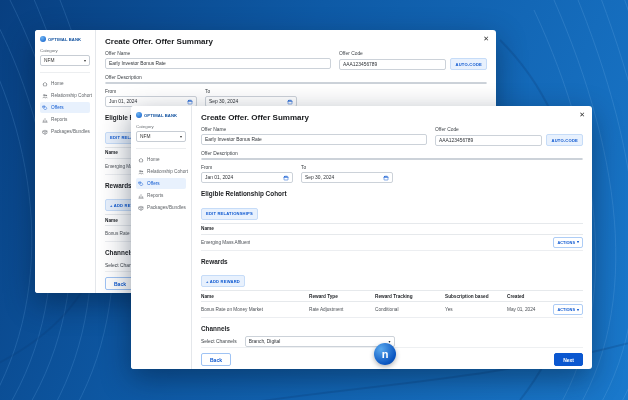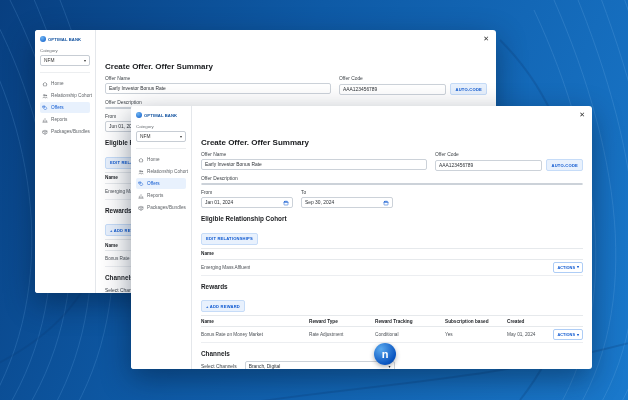--- a/index.html
+++ b/index.html
@@ -24,21 +24,21 @@
   .nav{margin-top:6px;border-top:1px solid #eceef0;padding-top:5px;display:flex;flex-direction:column;gap:1px;}
   .nav-item{display:flex;align-items:center;gap:3px;padding:2.5px 2px;font-size:4.7px;color:#5f6368;
             border-radius:2px;cursor:pointer;white-space:nowrap;}
   .nav-item.active{color:#0b57d0;background:#e8f1fd;}
   .nav-icon{width:6px;height:6px;flex:0 0 6px;stroke:currentColor;fill:none;stroke-width:1;
             stroke-linecap:round;stroke-linejoin:round;}
 
   .main{flex:1;padding:7px 9px;position:relative;display:flex;flex-direction:column;min-width:0;}
   .close-x{position:absolute;top:5px;right:7px;font-size:7px;color:#333;background:none;border:none;
            cursor:pointer;line-height:1;font-family:inherit;}
-  .title{font-size:8px;font-weight:bold;color:#17191c;margin-top:25px;}
+  .title{font-size:8px;font-weight:bold;color:#17191c;}
   .row{display:flex;}
   .gap{gap:8px;}
   .between{justify-content:space-between;align-items:center;}
   .grow{flex:1;min-width:0;}
   .field-label{font-size:4.9px;color:#3a3f44;margin:5px 0 2px;}
   .input{border:1px solid #ccd2d9;border-radius:2px;height:11px;display:flex;align-items:center;
          padding:0 3px;font-size:4.9px;color:#2d3136;background:#fff;white-space:nowrap;overflow:hidden;}
   .code-col{width:148px;flex:0 0 148px;}
   .code-row{display:flex;gap:4px;align-items:center;}
   .btn-tint{background:#e8f1fd;border:1px solid #c6dcf8;color:#0b57d0;font-size:4.1px;font-weight:bold;

